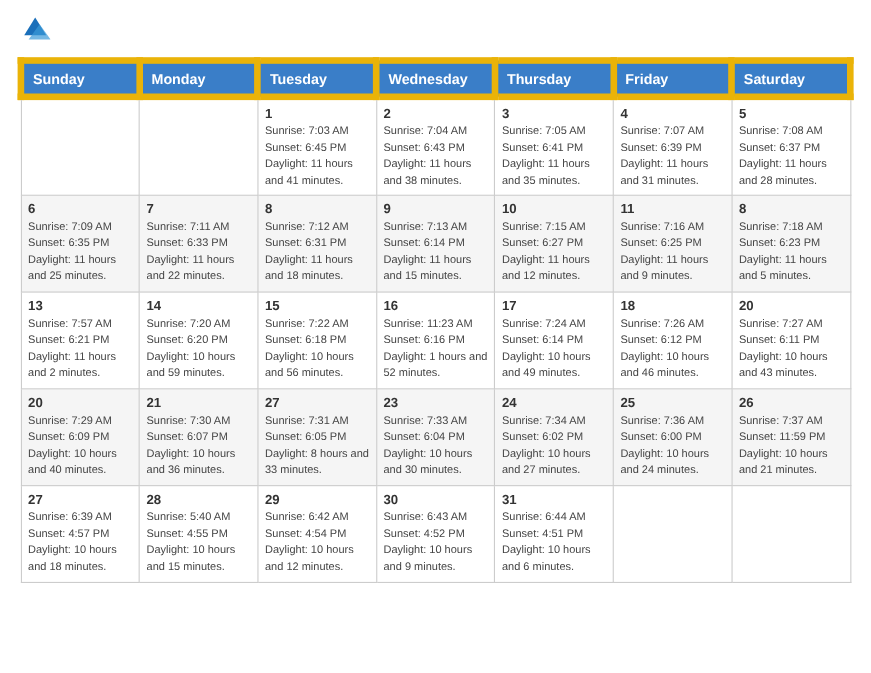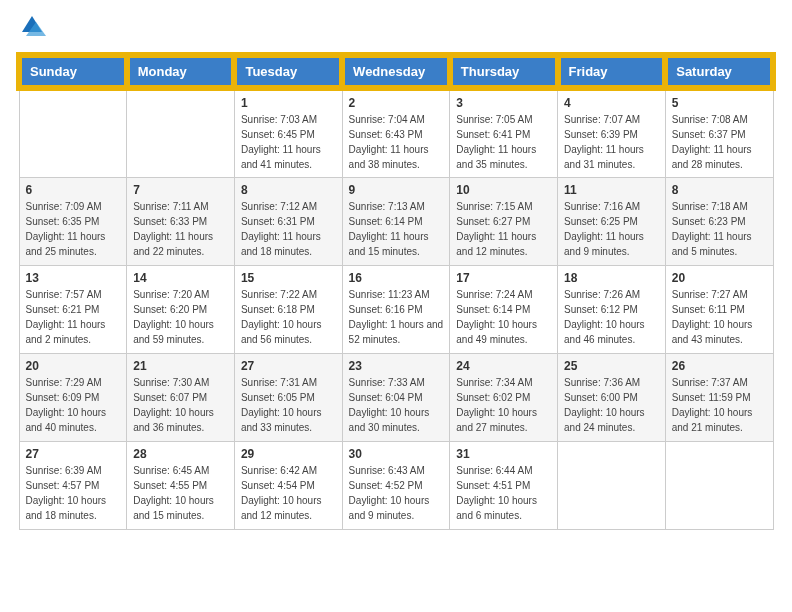--- a/index.html
+++ b/index.html
@@ -308,21 +308,21 @@
           <span>Sunrise: 7:30 AM</span><br>
           <span>Sunset: 6:07 PM</span><br>
           <span>Daylight: 10 hours and 36 minutes.</span>
         </div>
       </td>
         <td>
         <span class="day-num">27</span>
         <div class="day-info">
           <span>Sunrise: 7:31 AM</span><br>
           <span>Sunset: 6:05 PM</span><br>
-          <span>Daylight: 10 hours and 33 minutes.</span>
+          <span>Daylight: 8 hours and 33 minutes.</span>
         </div>
       </td>
         <td>
         <span class="day-num">23</span>
         <div class="day-info">
           <span>Sunrise: 7:33 AM</span><br>
           <span>Sunset: 6:04 PM</span><br>
           <span>Daylight: 10 hours and 30 minutes.</span>
         </div>
       </td>
@@ -356,21 +356,21 @@
         <span class="day-num">27</span>
         <div class="day-info">
           <span>Sunrise: 6:39 AM</span><br>
           <span>Sunset: 4:57 PM</span><br>
           <span>Daylight: 10 hours and 18 minutes.</span>
         </div>
       </td>
         <td>
         <span class="day-num">28</span>
         <div class="day-info">
-          <span>Sunrise: 6:45 AM</span><br>
+          <span>Sunrise: 5:40 AM</span><br>
           <span>Sunset: 4:55 PM</span><br>
           <span>Daylight: 10 hours and 15 minutes.</span>
         </div>
       </td>
         <td>
         <span class="day-num">29</span>
         <div class="day-info">
           <span>Sunrise: 6:42 AM</span><br>
           <span>Sunset: 4:54 PM</span><br>
           <span>Daylight: 10 hours and 12 minutes.</span>

